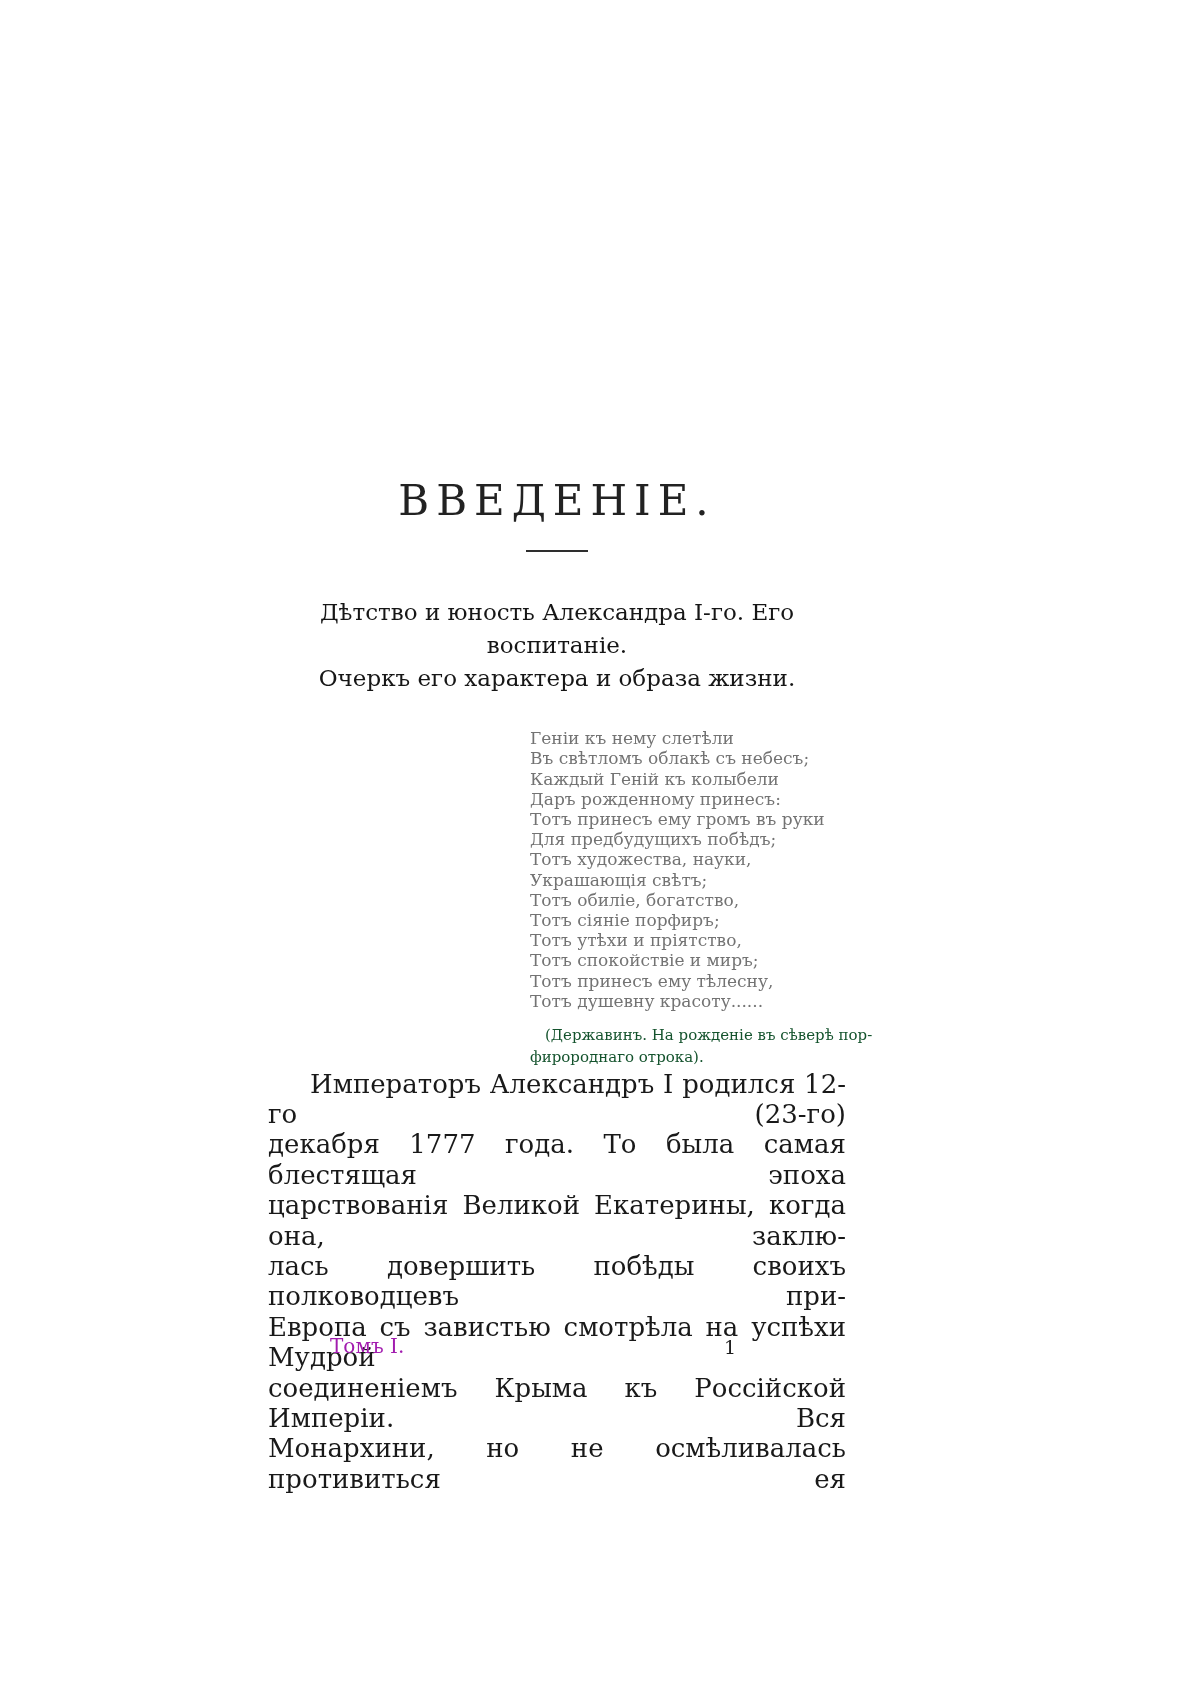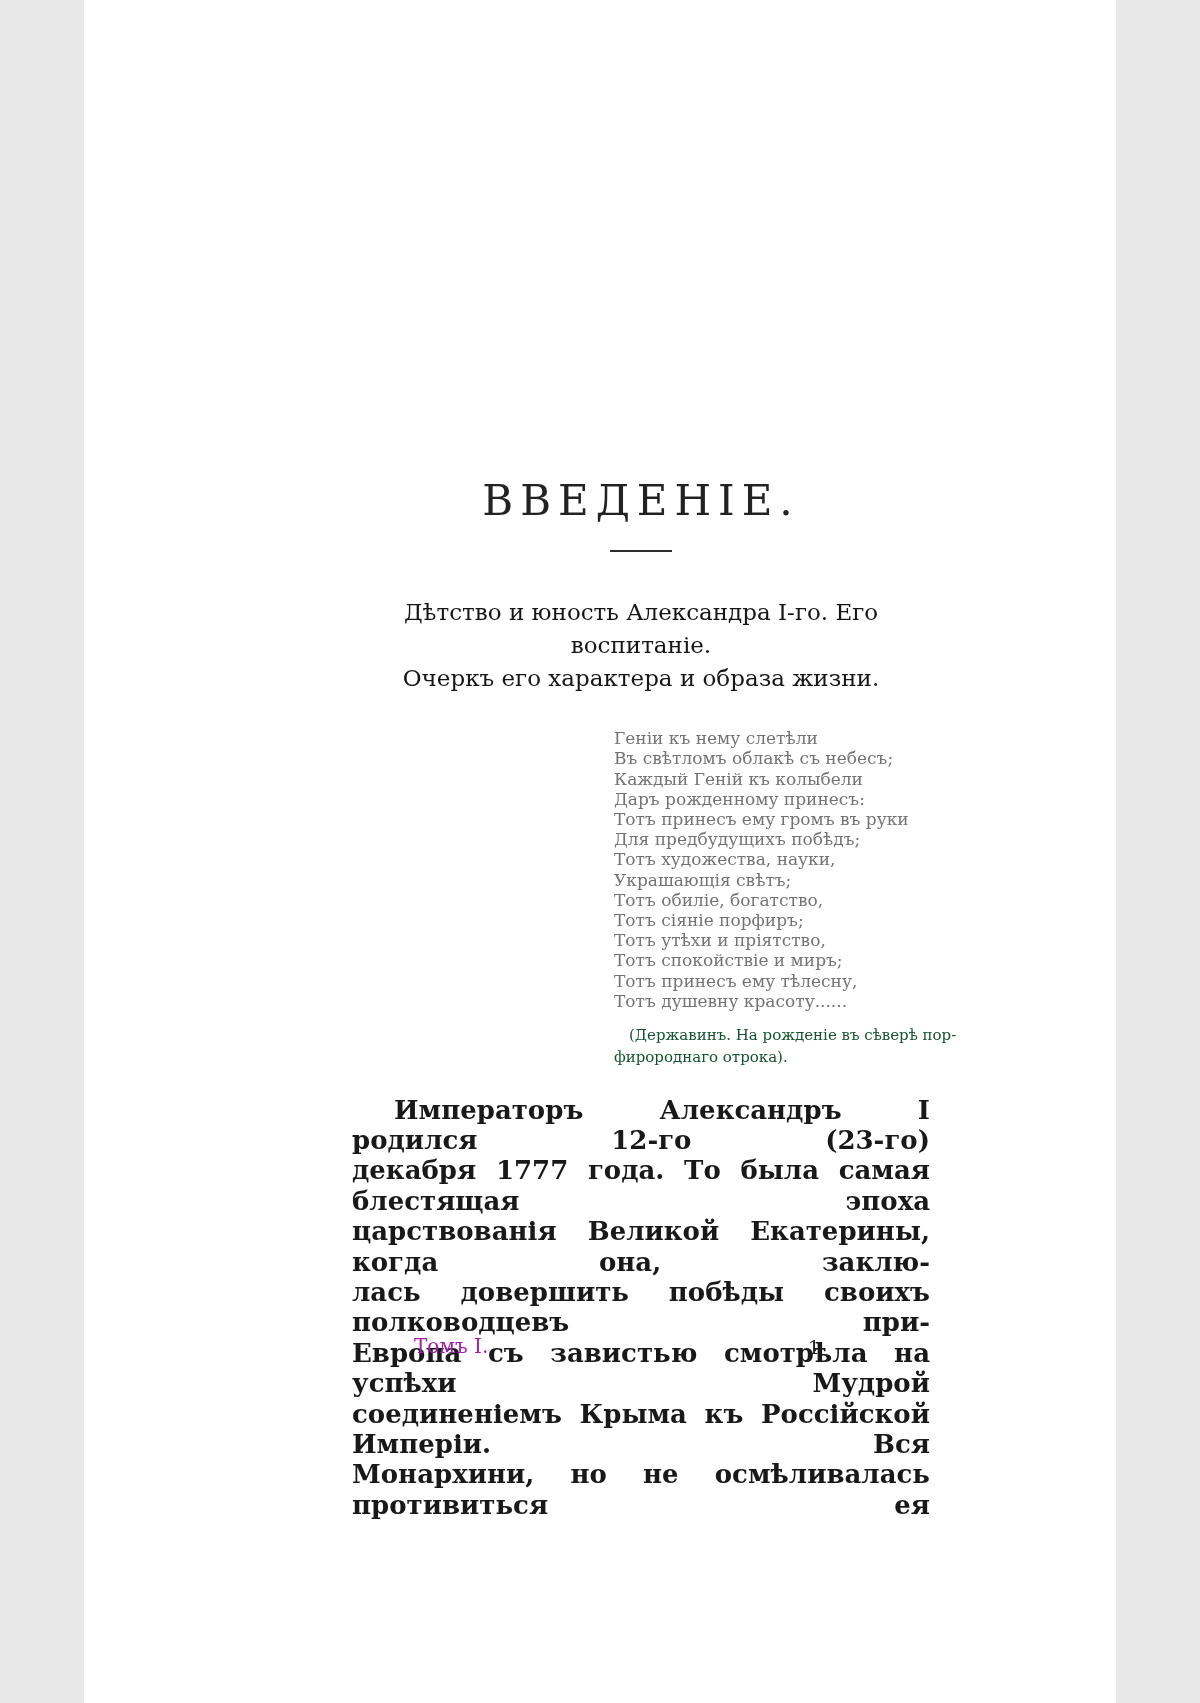--- a/index.html
+++ b/index.html
@@ -1,18 +1,18 @@
 <!DOCTYPE html>
 <html><head>
 <meta charset="utf-8">
 <style>
   html, body { margin: 0; padding: 0; background: #e8e8e8; }
   .page {
     position: relative;
-    width: 1032px;
+    width: 1200px;
     height: 1703px;
     margin: 0 auto;
     background: #ffffff;
     font-family: "DejaVu Serif", "Liberation Serif", serif;
     color: #1d1d1d;
     overflow: hidden;
   }
   .content {
     position: absolute;
     left: 268px;
@@ -52,24 +52,23 @@
   .attribution {
     margin-top: 14px;
     margin-left: 262px;
     font-size: 15px;
     line-height: 1.45;
     color: #14532d;
   }
   .attribution-first { text-indent: 15px; white-space: nowrap; }
   .attribution-second { white-space: nowrap; }
   .paragraph {
-    margin-top: 26px;
     font-size: 26px;
     line-height: 30.4px;
-    font-weight: 700;
+    font-weight: 400;
     color: #191919;
   }
   .para-line {
     text-align: justify;
     text-align-last: justify;
   }
   .para-line.first { text-indent: 42px; }
   .para-line.last { text-align-last: left; }
   .footer-volume {
     position: absolute;

